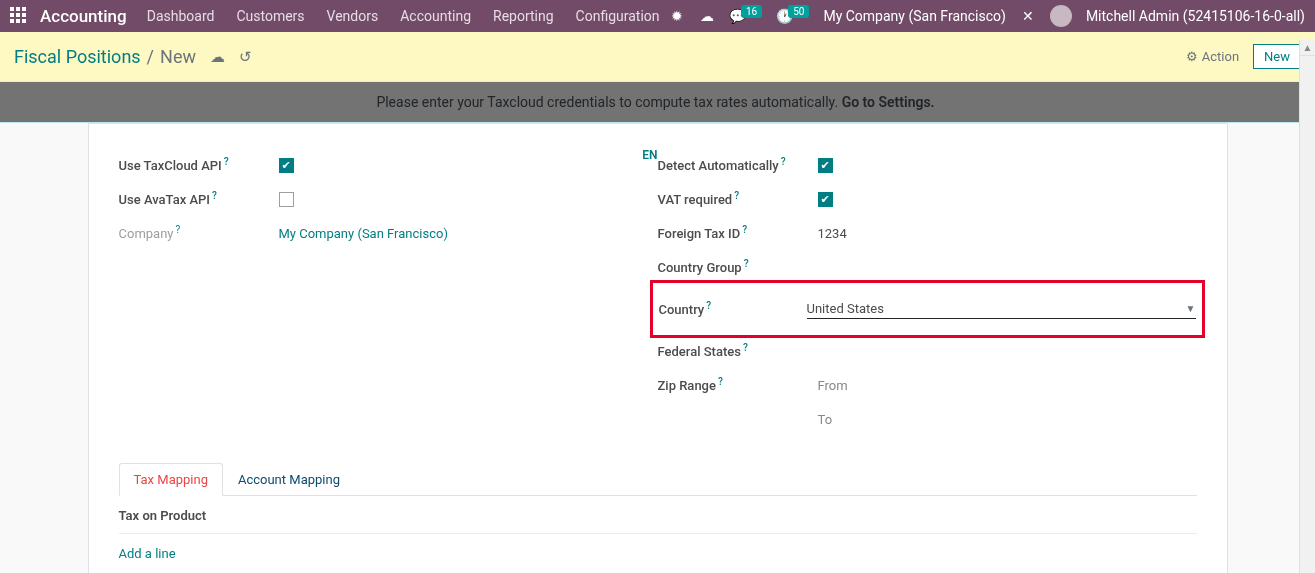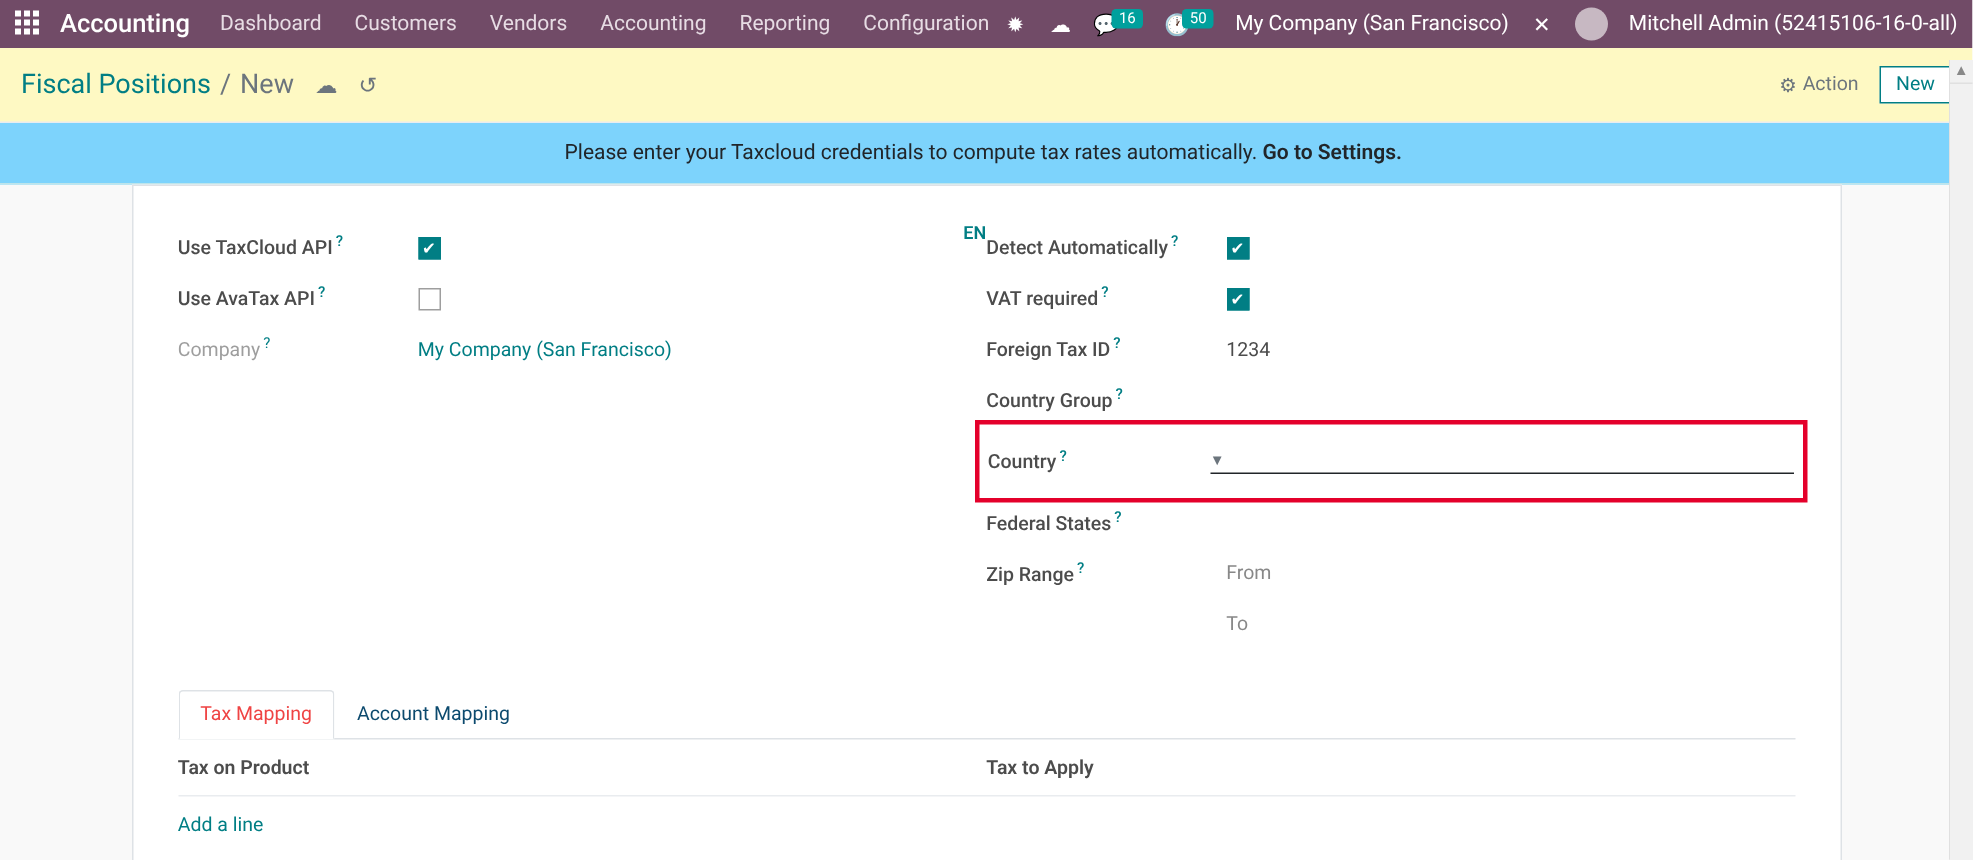--- a/index.html
+++ b/index.html
@@ -17,21 +17,21 @@
 .avatar { width:22px; height:22px; border-radius:50%; background:#c7b8c2; display:inline-block; }
 .ctrlbar { background: #fef9c3; padding: 12px 14px; display:flex; align-items:center; border-bottom:1px solid #e9ecef; }
 .breadcrumb { font-size: 18px; display:flex; align-items:center; gap:6px; }
 .breadcrumb .bc1 { color:#017e84; cursor:pointer; }
 .breadcrumb .sep { color:#6c757d; }
 .breadcrumb .bc2 { color:#6c757d; }
 .ctrlbar .cicon { margin-left:14px; color:#6c757d; cursor:pointer; font-size:15px; }
 .ctrlbar .spacer { flex:1; }
 .action-btn { color:#6c757d; cursor:pointer; display:flex; align-items:center; gap:4px; margin-right:14px; }
 .new-btn { border:1px solid #017e84; color:#017e84; padding:4px 10px; cursor:pointer; background:#fff; }
-.alert { background:#7dd3fc; color:#212529; text-align:center; padding:12px; font-size:14px; border-bottom:1px solid #bee5eb; margin-right:4px; }
+.alert { background:#737373; color:#212529; text-align:center; padding:12px; font-size:14px; border-bottom:1px solid #bee5eb; margin-right:4px; }
 .alert .golink { font-weight:600; cursor:pointer; }
 .main-wrap { padding:0 2px; }
 .sheet { max-width:1140px; margin:0 auto; background:#fff; border:1px solid #dee2e6; padding:24px 30px 40px; }
 .cols { display:flex; }
 .col { flex:1; position:relative; }
 .lang { position:absolute; right:0; top:0; color:#017e84; font-size:12px; font-weight:600; cursor:pointer; }
 .row { display:flex; align-items:center; min-height:34px; }
 .label { width:160px; color:#4c4c4c; font-weight:500; font-size:13px; }
 .label.muted { color:#9e9e9e; font-weight:400; }
 .help { color:#017e84; font-size:10px; vertical-align:super; margin-left:2px; cursor:pointer; }
@@ -143,20 +143,21 @@
         <span class="label"><span>Foreign Tax ID</span><span class="help">?</span></span>
         <span class="val">1234</span>
       </div>
       <div class="row">
         <span class="label"><span>Country Group</span><span class="help">?</span></span>
         <span class="val"></span>
       </div>
       <div class="highlight-box">
         <span class="label"><span>Country</span><span class="help">?</span></span>
         <div class="dropdown">
+          <span class="txt">United States</span>
           <span class="caret">▼</span>
         </div>
       </div>
       <div class="row">
         <span class="label"><span>Federal States</span><span class="help">?</span></span>
         <span class="val"></span>
       </div>
       <div class="row">
         <span class="label"><span>Zip Range</span><span class="help">?</span></span>
         <span class="val" style="color:#888;">From</span>
@@ -167,21 +168,20 @@
       </div>
     </div>
   </div>
 
   <div class="tabs">
     <div class="tab active">Tax Mapping</div>
     <div class="tab">Account Mapping</div>
   </div>
   <div class="thead">
     <div class="th1">Tax on Product</div>
-    <div class="th2">Tax to Apply</div>
   </div>
   <div class="addline">Add a line</div>
 </div>
 </div>
 
 <div class="scrollbar">
   <div class="up">▲</div>
 </div>
 
 </body></html>

